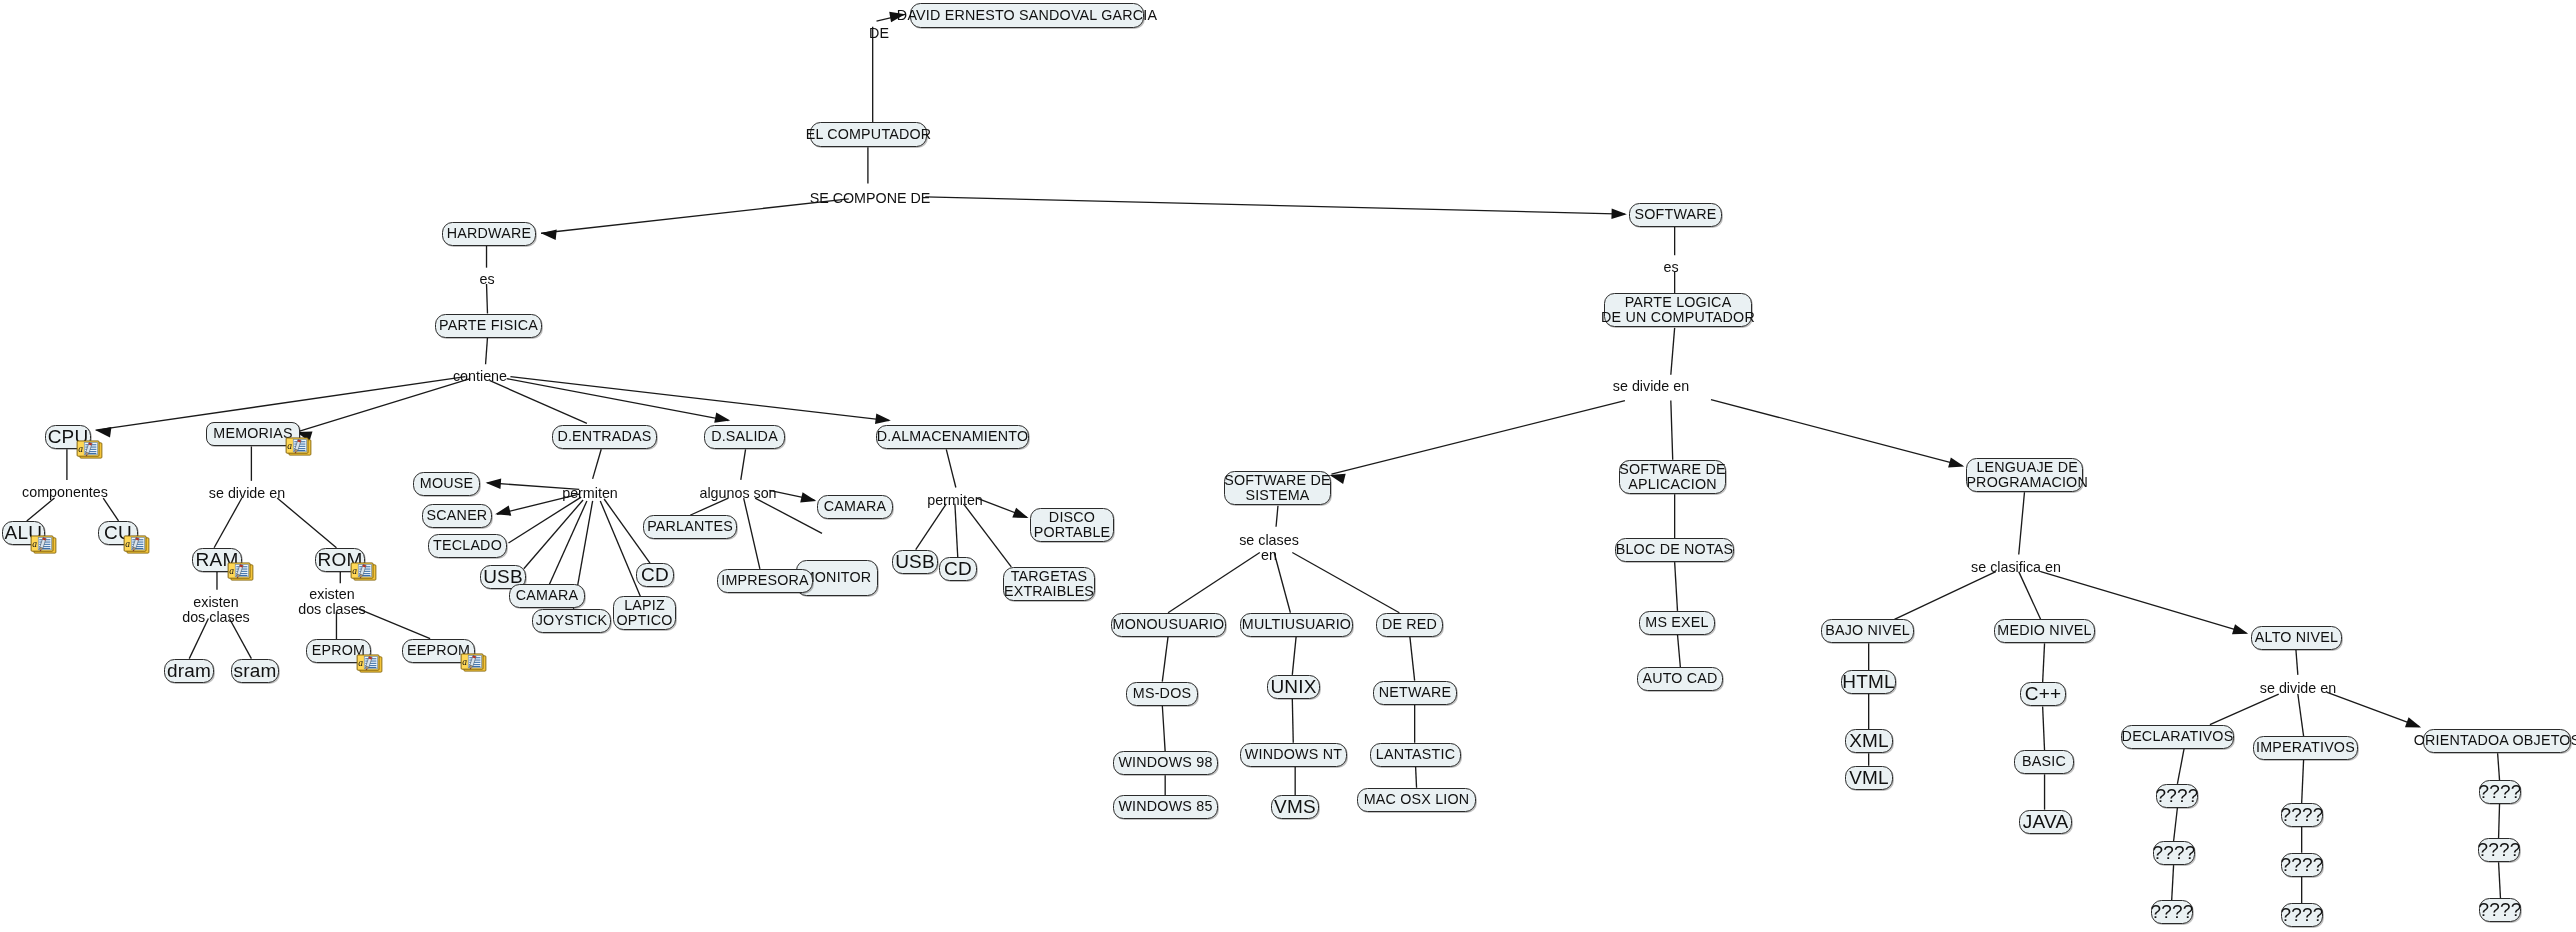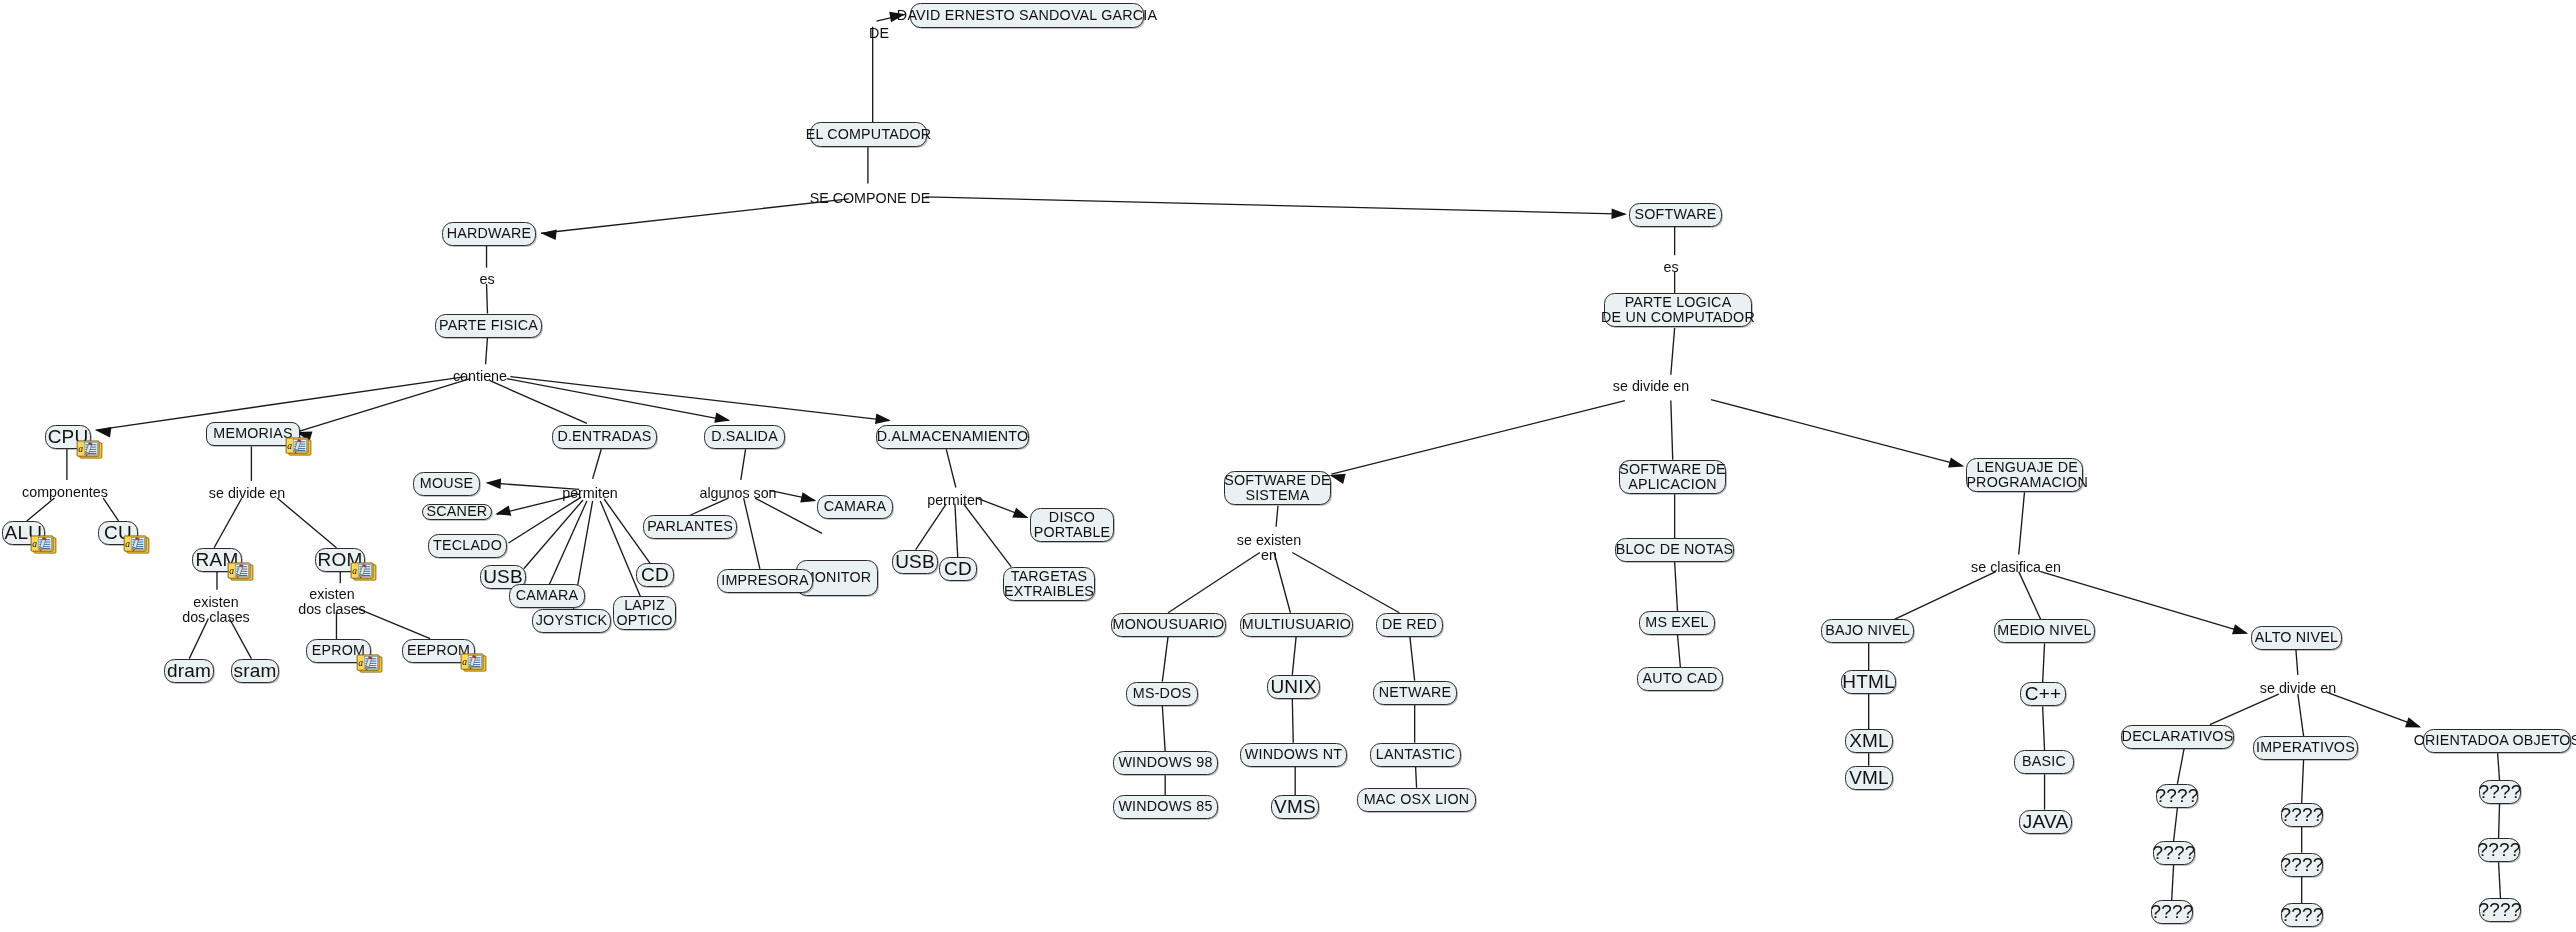--- a/index.html
+++ b/index.html
@@ -338,21 +338,21 @@
           <text x="2.2" y="12.5" font-family="Liberation Serif, serif" font-size="10" font-style="italic" fill="#111">a</text>
           <g transform="translate(13.5,2.5) rotate(18)">
             <rect x="0" y="0" width="3.4" height="11" fill="#d9e3ec" stroke="#4a5b6b" stroke-width=".6"></rect>
             <polygon points="0,11 3.4,11 1.7,14.6" fill="#c9a06a" stroke="#4a5b6b" stroke-width=".5"></polygon>
             <polygon points="0.9,13.5 2.5,13.5 1.7,14.8" fill="#8c2a1e"></polygon>
             <rect x="0" y="0" width="3.4" height="2.4" fill="#b33226"></rect>
           </g>
         </svg>
       </div>
       <div class="node" style="left: 413px; top: 472px; width: 67px; height: 24px;">MOUSE</div>
-      <div class="node" style="left: 422px; top: 504px; width: 70px; height: 16px;">SCANER</div>
+      <div class="node" style="left: 422px; top: 504px; width: 70px; height: 24px;">SCANER</div>
       <div class="node" style="left: 428px; top: 534px; width: 79px; height: 24px;">TECLADO</div>
       <div class="node small" style="left: 480px; top: 565px; width: 46px; height: 24px;">USB</div>
       <div class="node" style="left: 509px; top: 584px; width: 76px; height: 24px;">CAMARA</div>
       <div class="node" style="left: 532px; top: 609px; width: 79px; height: 24px;">JOYSTICK</div>
       <div class="node" style="left: 613px; top: 596px; width: 63px; height: 34px;">LAPIZ
 OPTICO</div>
       <div class="node small" style="left: 636px; top: 563px; width: 38px; height: 24px;">CD</div>
       <div class="node" style="left: 643px; top: 515px; width: 94px; height: 24px;">PARLANTES</div>
       <div class="node" style="left: 817px; top: 495px; width: 76px; height: 24px;">CAMARA</div>
       <div class="node" style="left: 796px; top: 560px; width: 82px; height: 36px;">MONITOR</div>
@@ -415,19 +415,19 @@
       <div class="link-label" style="left: 1651px; top: 379px;">se divide en</div>
       <div class="link-label" style="left: 65px; top: 485px;">componentes</div>
       <div class="link-label" style="left: 247px; top: 486px;">se divide en</div>
       <div class="link-label" style="left: 590px; top: 486px;">permiten</div>
       <div class="link-label" style="left: 738px; top: 486px;">algunos son</div>
       <div class="link-label" style="left: 955px; top: 493px;">permiten</div>
       <div class="link-label" style="left: 216px; top: 595px;">existen
 dos clases</div>
       <div class="link-label" style="left: 332px; top: 587px;">existen
 dos clases</div>
-      <div class="link-label" style="left: 1269px; top: 533px;">se existen
+      <div class="link-label" style="left: 1269px; top: 533px;">se clases
 en</div>
       <div class="link-label" style="left: 2016px; top: 560px;">se clasifica en</div>
       <div class="link-label" style="left: 2298px; top: 681px;">se divide en</div>
     </div>
 </div>
 
 
 </body></html>

